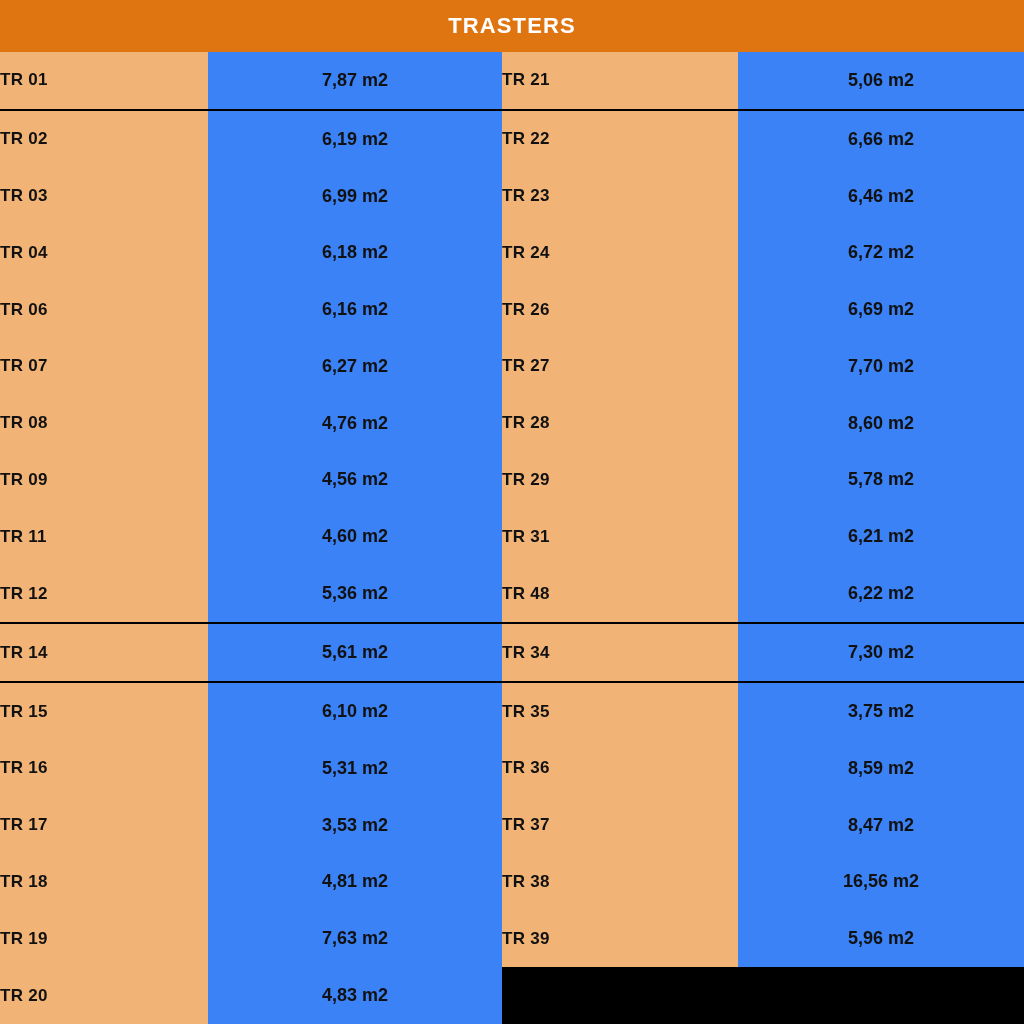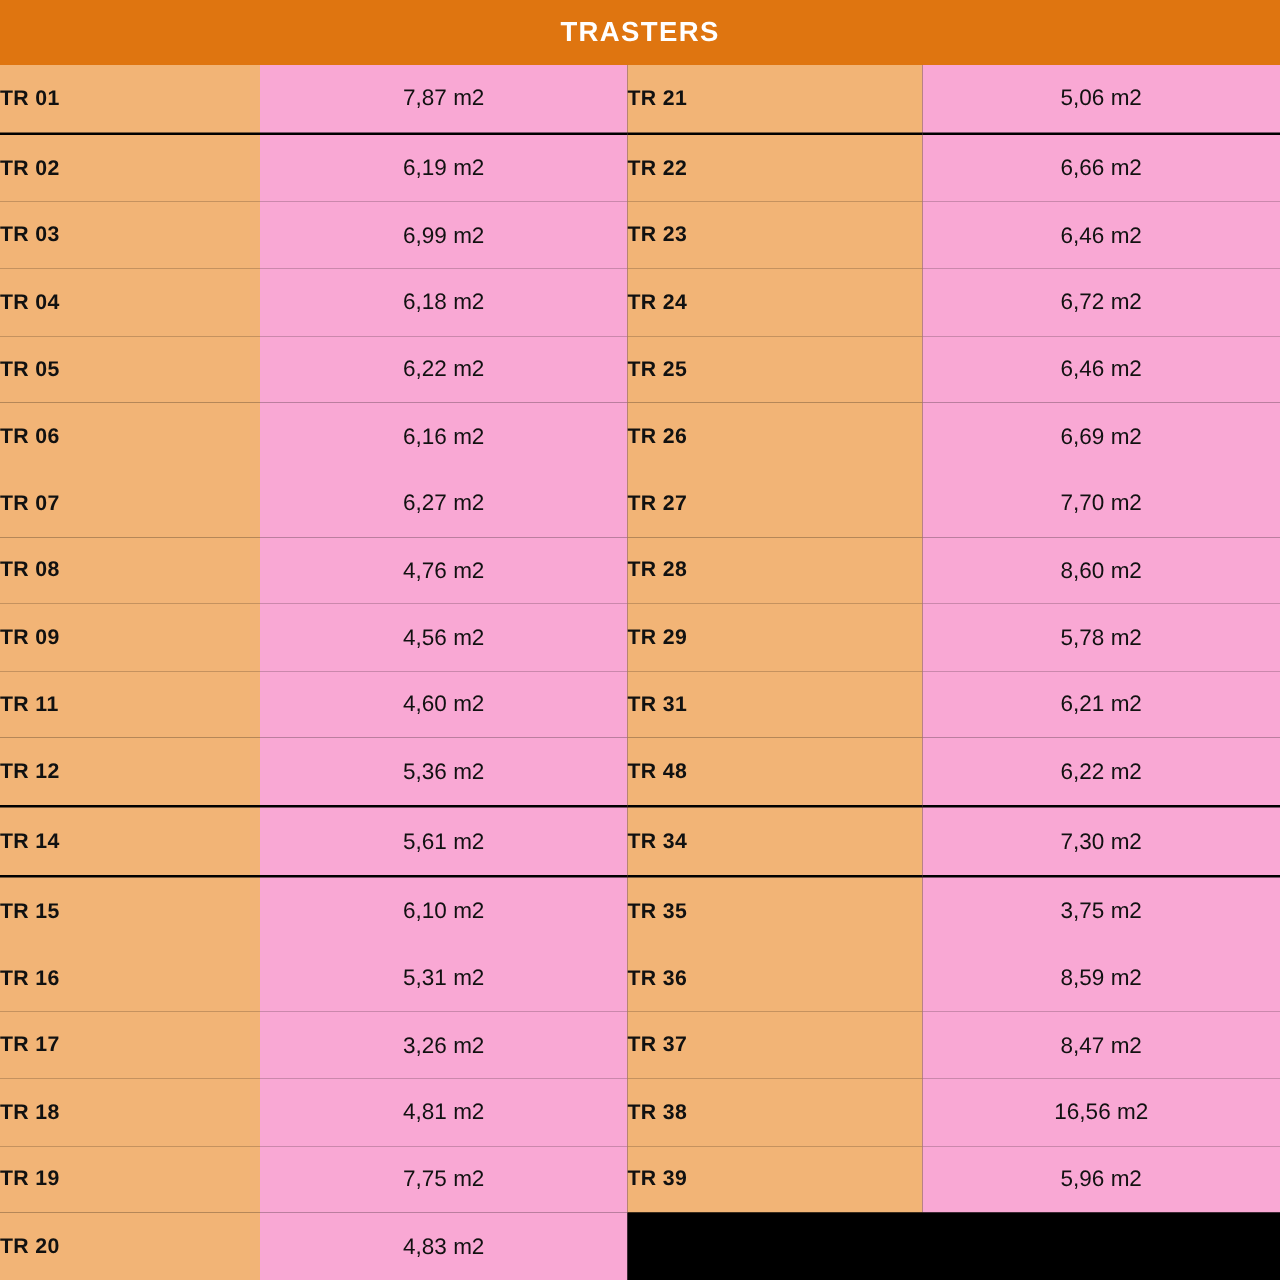--- a/index.html
+++ b/index.html
@@ -60,24 +60,24 @@
     background:#f2b476;
     color:#111111;
     font-size:17px;
     font-weight:bold;
     letter-spacing:0.3px;
     padding-left:10px;
     text-align:left;
     white-space:nowrap;
   }
   .val{
-    background:#f9a8d4;
+    background:#3b82f6;
     color:#111111;
     font-size:18px;
-    font-weight:normal;
+    font-weight:bold;
     text-align:center;
     white-space:nowrap;
   }
   .empty{
     background:#000000;
   }
   
   tr.sep td{
     border-bottom:2px solid #000000;
   }
@@ -118,26 +118,20 @@
             <td class="lab">TR 23</td>
             <td class="val">6,46 m2</td>
           </tr>
           <tr>
             <td class="lab">TR 04</td>
             <td class="val">6,18 m2</td>
             <td class="lab">TR 24</td>
             <td class="val">6,72 m2</td>
           </tr>
           <tr>
-            <td class="lab">TR 05</td>
-            <td class="val">6,22 m2</td>
-            <td class="lab">TR 25</td>
-            <td class="val">6,46 m2</td>
-          </tr>
-          <tr>
             <td class="lab">TR 06</td>
             <td class="val">6,16 m2</td>
             <td class="lab">TR 26</td>
             <td class="val">6,69 m2</td>
           </tr>
           <tr>
             <td class="lab">TR 07</td>
             <td class="val">6,27 m2</td>
             <td class="lab">TR 27</td>
             <td class="val">7,70 m2</td>
@@ -179,33 +173,33 @@
             <td class="val">3,75 m2</td>
           </tr>
           <tr>
             <td class="lab">TR 16</td>
             <td class="val">5,31 m2</td>
             <td class="lab">TR 36</td>
             <td class="val">8,59 m2</td>
           </tr>
           <tr>
             <td class="lab">TR 17</td>
-            <td class="val">3,26 m2</td>
+            <td class="val">3,53 m2</td>
             <td class="lab">TR 37</td>
             <td class="val">8,47 m2</td>
           </tr>
           <tr>
             <td class="lab">TR 18</td>
             <td class="val">4,81 m2</td>
             <td class="lab">TR 38</td>
             <td class="val">16,56 m2</td>
           </tr>
           <tr>
             <td class="lab">TR 19</td>
-            <td class="val">7,75 m2</td>
+            <td class="val">7,63 m2</td>
             <td class="lab">TR 39</td>
             <td class="val">5,96 m2</td>
           </tr>
           <tr>
             <td class="lab">TR 20</td>
             <td class="val">4,83 m2</td>
             <td class="empty"></td>
             <td class="empty"></td>
           </tr>
         </tbody>

